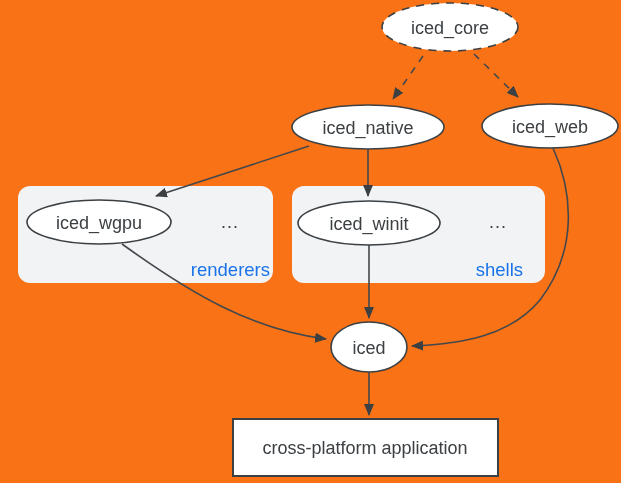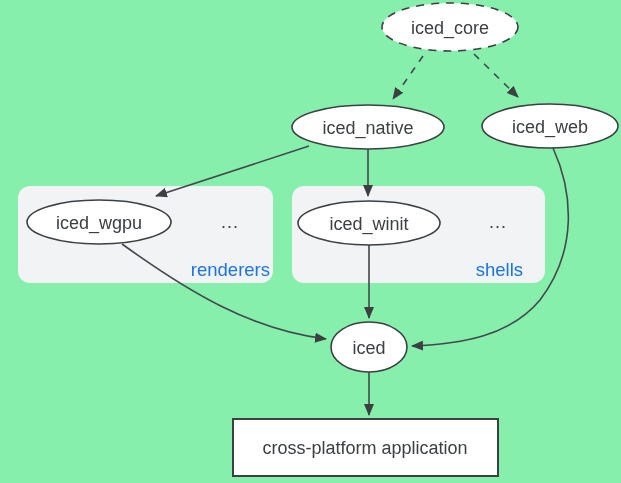--- a/index.html
+++ b/index.html
@@ -1,19 +1,19 @@
 <!DOCTYPE html>
 <html><head>
 <meta charset="utf-8">
 <style>
   html,body{margin:0;padding:0;background:#ffffff;}
   .stage{
     position:relative;
     width:621px;height:483px;
-    background:#86efac;
+    background:#f97316;
     font-family:"Liberation Sans",sans-serif;
     overflow:hidden;
   }
   svg{display:block;}
   .node-shape{fill:#ffffff;stroke:#3c4043;stroke-width:1.6;}
   .node-shape.dashed{stroke-dasharray:8 7;}
   .edge{fill:none;stroke:#44484c;stroke-width:1.6;}
   .edge.dashed{stroke-dasharray:7 7;}
   .group-box{fill:#f1f3f5;stroke:none;}
   .node-label{fill:#3c4043;font-size:18px;text-anchor:middle;}

